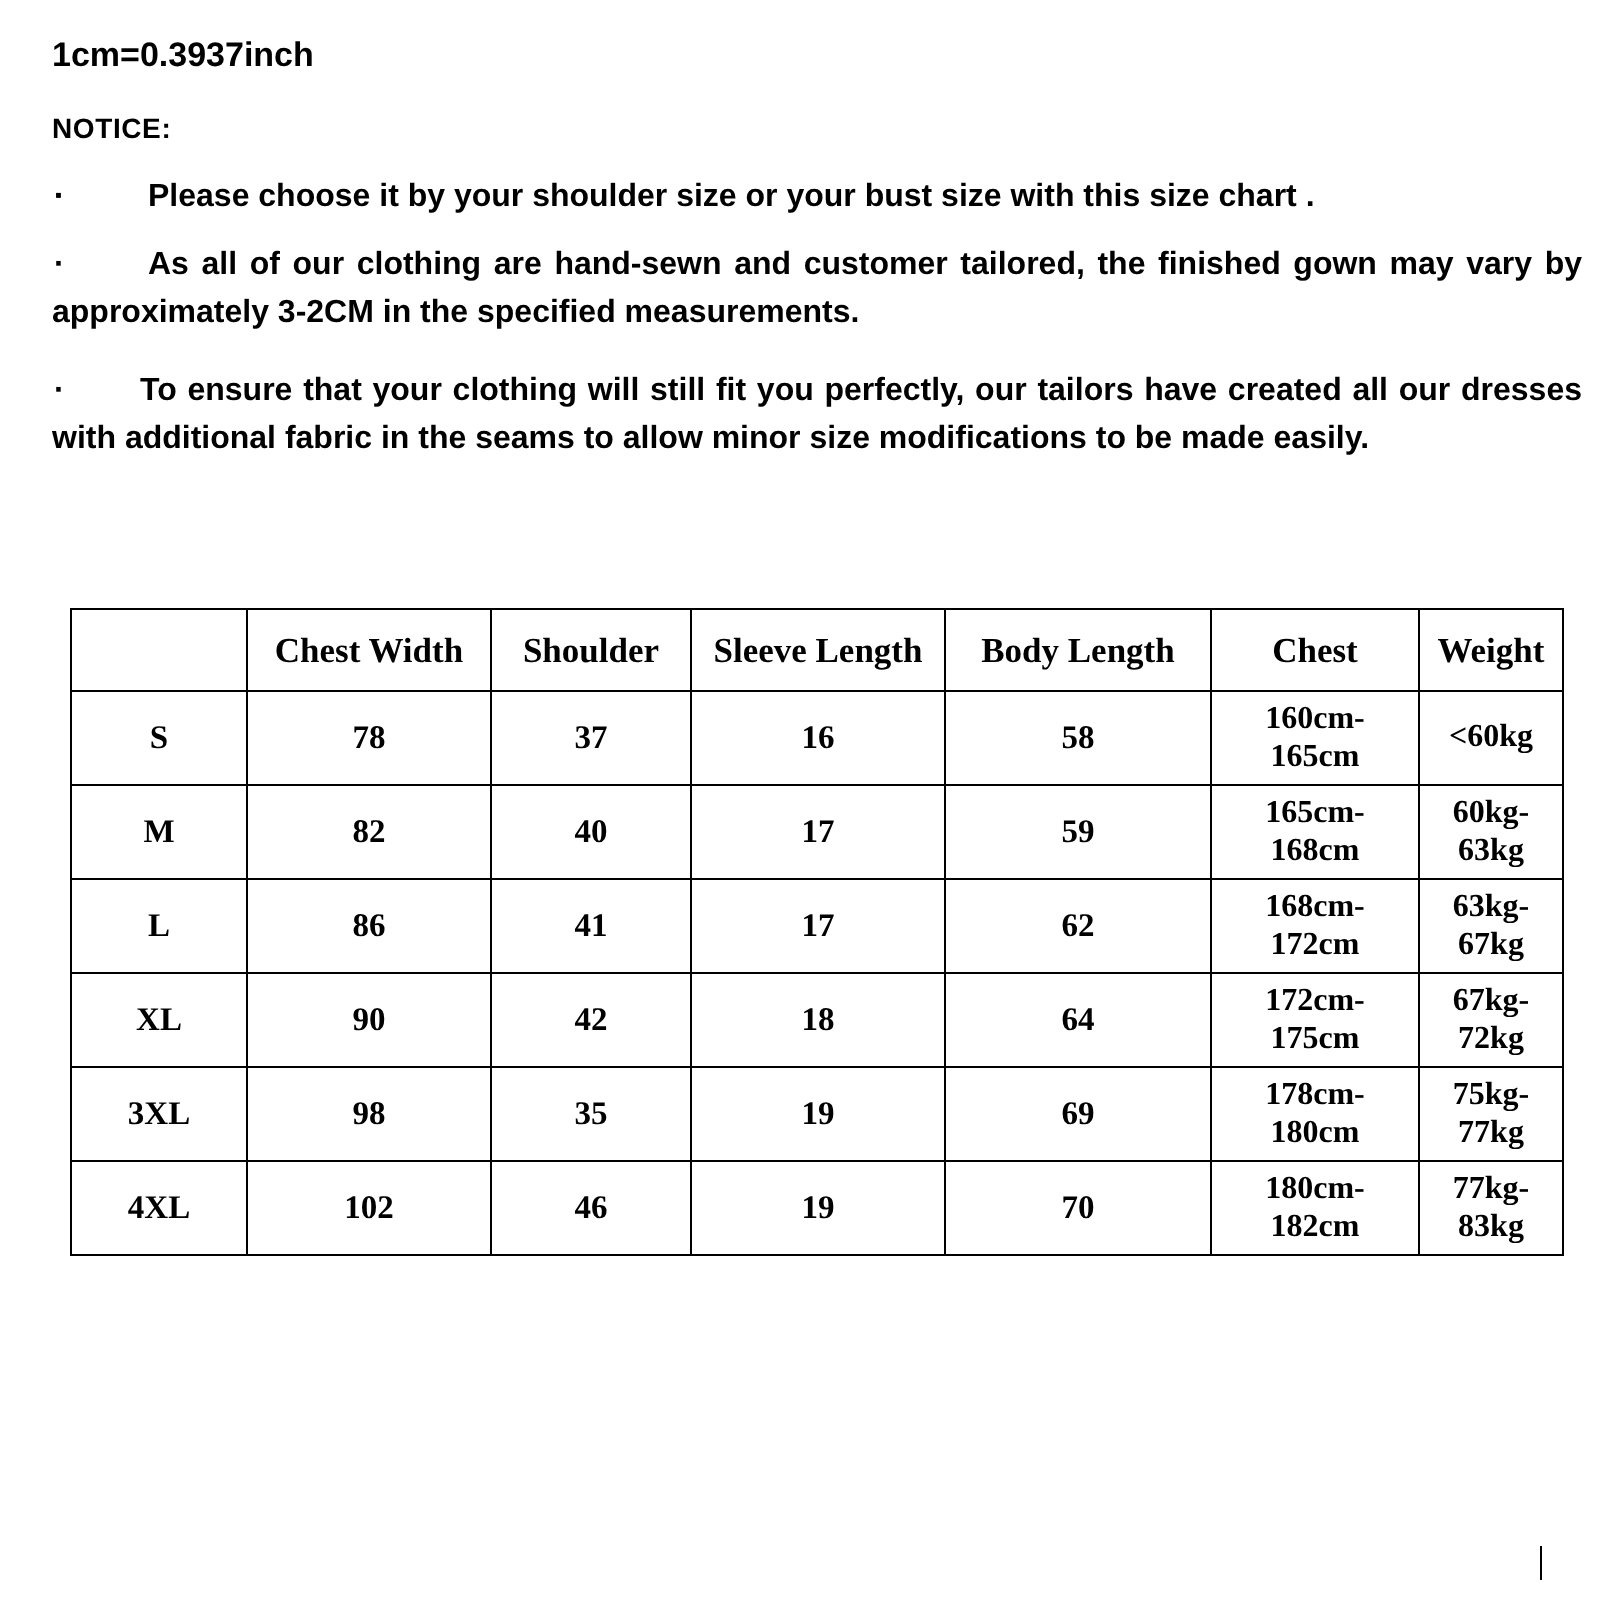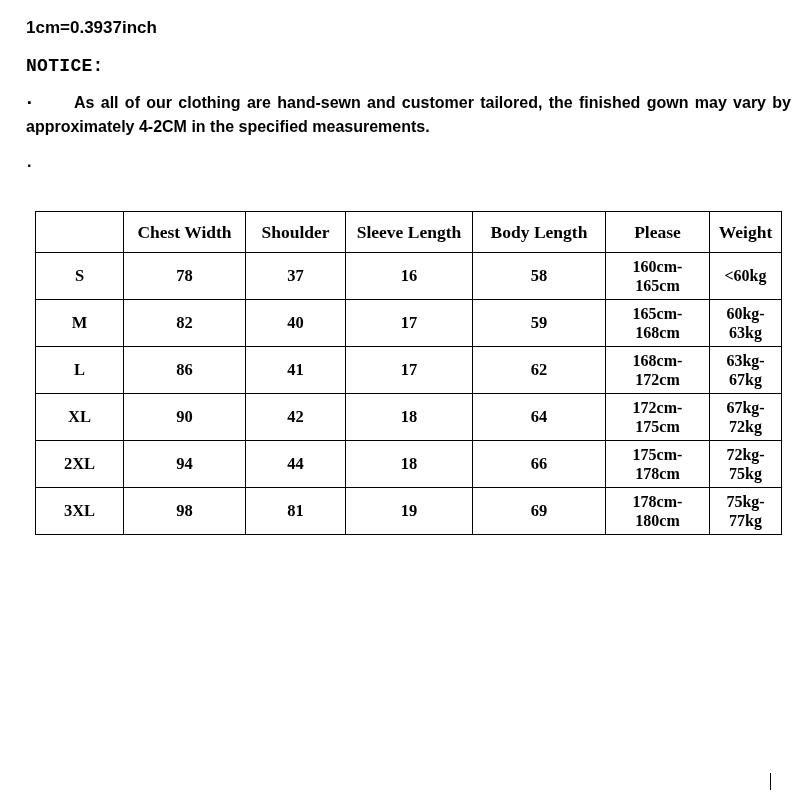--- a/index.html
+++ b/index.html
@@ -17,25 +17,24 @@
     }
     .page {
       padding: 10px 9px 0 26px;
     }
     .conv {
       font-size: 17px;
       font-weight: 700;
       margin: 8px 0 18px 0;
     }
     .notice-title {
-      font-size: 18px;
+      font-size: 14px;
       font-weight: 700;
       margin: 0 0 15px 0;
       letter-spacing: 0.3px;
-      font-family: Liberation Mono, monospace;
     }
     .bullet {
       position: relative;
       font-size: 16px;
       font-weight: 700;
       line-height: 1.5;
       margin: 0 0 10px 0;
       text-indent: 48px;
       text-align: justify;
     }
@@ -104,44 +103,44 @@
 <body>
 
 <div class="page">
 
   <p class="conv">1cm=0.3937inch</p>
 
   <p class="notice-title">NOTICE:</p>
 
   <p class="bullet"><span class="dot">·</span></p>
 
-  <p class="bullet"><span class="dot">·</span></p>
-
-  <p class="bullet"><span class="dot">·</span><span>As all of our clothing are hand-sewn and customer tailored, the finished gown may vary by approximately 4-2CM in the specified measurements.</span></p>
-
-  <p class="bullet last"><span class="dot">·</span></p>
+  <p class="bullet"><span class="dot">·</span><span>Please choose it by your shoulder size or your bust size with this size chart .</span></p>
+
+  <p class="bullet"><span class="dot">·</span><span>As all of our clothing are hand-sewn and customer tailored, the finished gown may vary by approximately 3-2CM in the specified measurements.</span></p>
+
+  <p class="bullet last"><span class="dot">·</span><span>To ensure that your clothing will still fit you perfectly, our tailors have created all our dresses with additional fabric in the seams to allow minor size modifications to be made easily.</span></p>
 
   <table class="size-table">
     <colgroup>
       <col class="c1">
         <col class="c2">
         <col class="c3">
         <col class="c4">
       <col class="c5">
         <col class="c6">
         <col class="c7">
     </colgroup>
     <thead>
       <tr>
           <th></th>
           <th>Chest Width</th>
           <th>Shoulder</th>
           <th>Sleeve Length</th>
           <th>Body Length</th>
-          <th>Please</th>
+          <th>Chest</th>
           <th>Weight</th>
         </tr>
     </thead>
     <tbody>
         <tr>
           <td>S</td>
           <td>78</td>
           <td>37</td>
           <td>16</td>
           <td>58</td>
@@ -176,39 +175,39 @@
           <td>90</td>
           <td>42</td>
           <td>18</td>
           <td>64</td>
           <td class="range-cell">172cm-
 175cm</td>
           <td class="range-cell">67kg-
 72kg</td>
         </tr>
         <tr>
-          <td>2XL</td>
-          <td>94</td>
-          <td>44</td>
-          <td>18</td>
-          <td>66</td>
-          <td class="range-cell">175cm-
-178cm</td>
-          <td class="range-cell">72kg-
-75kg</td>
-        </tr>
-        <tr>
           <td>3XL</td>
           <td>98</td>
-          <td>81</td>
+          <td>35</td>
           <td>19</td>
           <td>69</td>
           <td class="range-cell">178cm-
 180cm</td>
           <td class="range-cell">75kg-
 77kg</td>
         </tr>
+        <tr>
+          <td>4XL</td>
+          <td>102</td>
+          <td>46</td>
+          <td>19</td>
+          <td>70</td>
+          <td class="range-cell">180cm-
+182cm</td>
+          <td class="range-cell">77kg-
+83kg</td>
+        </tr>
       </tbody>
   </table>
 
 </div>
 
 <div class="cursor-artifact"></div>
 
 </body></html>

